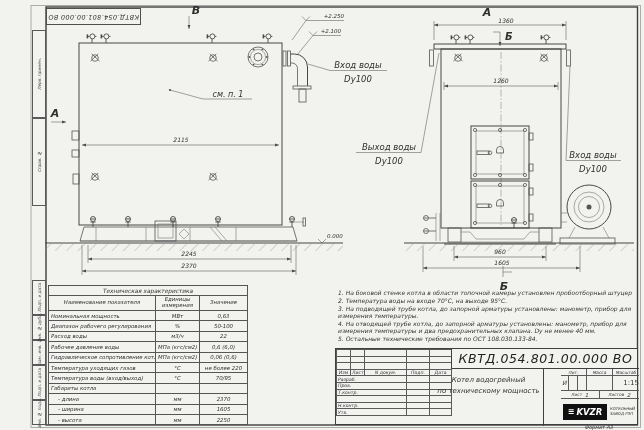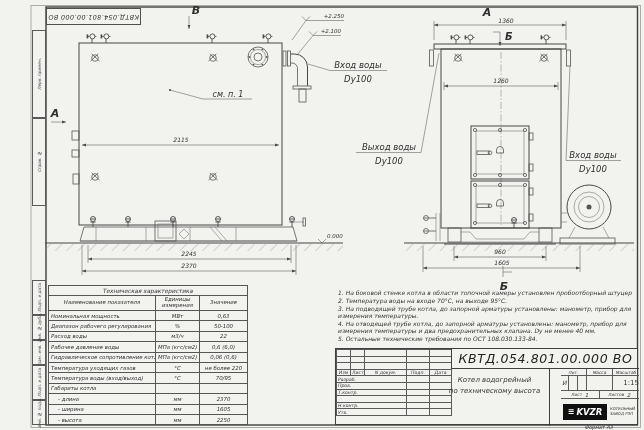--- a/index.html
+++ b/index.html
@@ -46,21 +46,21 @@
   .tb{left:335px;top:348px;width:303px;height:77px;border:1.3px solid #3f3f3f;background:#f2f2ef;}
   .tb *{box-sizing:border-box;}
   .tb-left{position:absolute;left:0;top:0;width:115px;height:77px;}
   .tb-left table{border-collapse:collapse;width:115px;table-layout:fixed;}
   .tb-left td{border:0.8px solid #5a5a5a;height:6.6px;font-size:4.6px;font-style:italic;padding:0 1px;
               overflow:hidden;white-space:nowrap;color:#333;}
   .tb-left .hd td{text-align:center;}
   .tb-doc{position:absolute;left:115px;top:0;width:188px;height:20px;border-left:1px solid #3f3f3f;
           border-bottom:1px solid #3f3f3f;display:flex;align-items:center;justify-content:center;
           font-size:12.5px;font-style:italic;letter-spacing:.6px;color:#222;white-space:nowrap;}
-  .tb-name{position:absolute;left:104px;top:20px;width:110px;height:57px;border-right:1px solid #3f3f3f;
+  .tb-name{position:absolute;left:98px;top:20px;width:110px;height:57px;border-right:1px solid #3f3f3f;
            text-align:center;font-size:7px;font-style:italic;padding-top:6px;line-height:1.55;color:#333;}
   .tb-right{position:absolute;left:225px;top:20px;width:78px;height:57px;}
   .row-lmh{display:flex;height:7px;}
   .row-lmh span{width:26px;border-right:0.8px solid #5a5a5a;border-bottom:0.8px solid #5a5a5a;
                 font-size:4.3px;font-style:italic;text-align:center;line-height:7px;}
   .row-lmh span:last-child{border-right:none;}
   .row-lmv{display:flex;height:15px;}
   .lit-cells{width:26px;display:flex;border-right:0.8px solid #5a5a5a;border-bottom:0.8px solid #5a5a5a;}
   .lit-cells span{width:8.7px;border-right:0.8px solid #5a5a5a;font-size:6px;font-style:italic;
                   text-align:center;line-height:14px;}
@@ -520,21 +520,21 @@
               <td colspan="3">Утв.</td>
               <td></td>
               <td></td>
             </tr>
     </tbody>
         </table>
   </div>
   <div class="tb-doc">КВТД.054.801.00.000  ВО</div>
   <div class="tb-name">
     <div>Котел водогрейный</div>
-    <div>по техническому высота</div>
+    <div>по техническому мощность</div>
   </div>
   <div class="tb-right">
     <div class="row-lmh">
       <span>Лит.</span>
       <span>Масса</span>
       <span>Масштаб</span>
     </div>
     <div class="row-lmv">
       <div class="lit-cells">
         <span>И</span>

